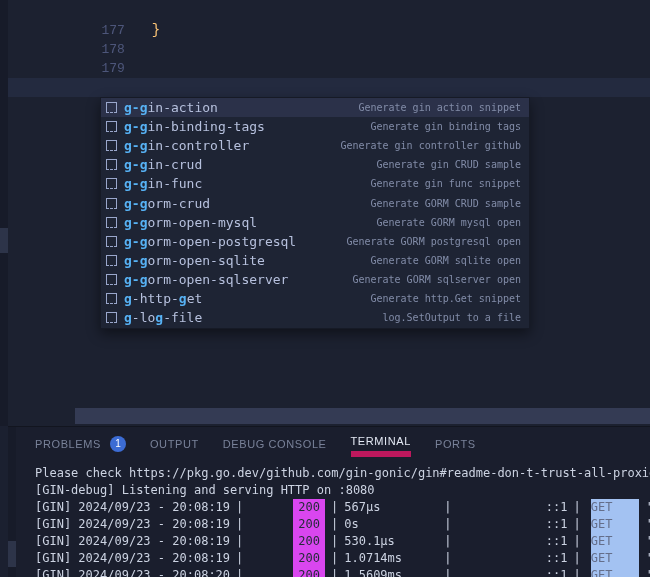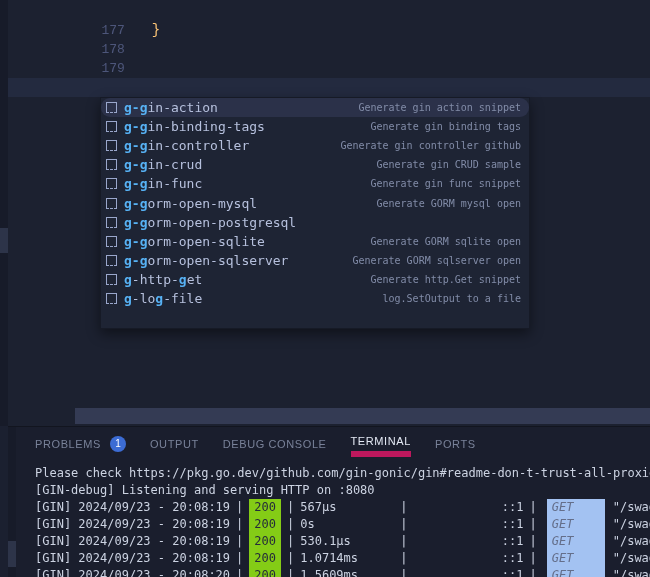--- a/index.html
+++ b/index.html
@@ -20,21 +20,21 @@
   .code { display:inline-block; margin-left:27px; font-size:14px; color:#c5cdec; }
   .code.y { color:#ffc777; }
   .code.err { text-decoration-line:underline; text-decoration-style:wavy;
               text-decoration-color:#e0527a; text-decoration-thickness:1px;
               text-underline-offset:3px; }
 
   
   .suggest { position:absolute; left:100px; top:97px; width:430px; height:232px;
              background:#1e2434; border:1px solid #161a26;
              box-shadow:0 5px 12px rgba(0,0,0,.45); z-index:5; }
-  .srow { display:flex; align-items:center; height:19.1px; padding:0 8px 0 5px; cursor:pointer;border-radius:9px; }
+  .srow { display:flex; align-items:center; height:19.1px; padding:0 8px 0 5px; cursor:pointer; }
   .srow.sel { background:#2b3149; }
   .sicon { width:11px; height:11px; border:1px solid #9aa7cc; border-bottom-style:dashed;
            margin-right:7px; flex:0 0 auto; }
   .slabel { font-size:13px; color:#b6c0dd; white-space:pre; }
   .slabel .m { color:#57b2f5; font-weight:bold; }
   .sdesc { margin-left:auto; font-size:10px; color:#828ca8; white-space:pre; }
 
   
   .hscroll { position:absolute; left:75px; top:408px; right:0; height:16px; background:#343b54; }
 
@@ -49,25 +49,25 @@
   .tab { margin-right:24px; padding:6px 0 4px 0; display:flex; align-items:center; cursor:pointer; }
   .tab.active { color:#e4e9f4; border-bottom:6px solid #be185d; }
   .badge { display:inline-flex; align-items:center; justify-content:center;
            width:16px; height:16px; margin-left:9px; border-radius:50%;
            background:#3c6cd4; color:#ffffff; font-size:10px; letter-spacing:0; }
 
   
   .terminal { padding:7px 0 0 27px; font-size:12px; line-height:17px; color:#ccd3e2; }
   .trow { white-space:pre; height:17px; }
   .pipe { margin:0 6px; }
-  .status { display:inline-block; background:#84cc16; color:#252b3a; padding:0 5px; }
+  .status { display:inline-block; background:#d946ef; color:#252b3a; padding:0 5px;margin-left:44px; }
   .lat { display:inline-block; width:94px; text-align:left; }
   .ip  { display:inline-block; width:110px; text-align:right; }
-  .method { display:inline-block; width:58px; padding-left:5px; margin-left:4px;
-            background:#a3c2f2; color:#646e8a;font-style:italic; }
+  .method { display:inline-block; width:48px; margin-left:4px;
+            background:#a3c2f2; color:#646e8a; }
   .path { margin-left:8px; }
 </style>
 </head>
 <body>
 
 <div class="screen">
 
   <div class="editor">
     <div class="left-strip">
       <div class="strip-seg seg-a"></div>
@@ -112,26 +112,32 @@
         <span class="slabel"><span class="m">g-g</span><span>in-crud</span><span class="m"></span><span></span></span>
         <span class="sdesc">Generate gin CRUD sample</span>
       </div>
       <div class="srow">
         <span class="sicon"></span>
         <span class="slabel"><span class="m">g-g</span><span>in-func</span><span class="m"></span><span></span></span>
         <span class="sdesc">Generate gin func snippet</span>
       </div>
       <div class="srow">
         <span class="sicon"></span>
+        <span class="slabel"><span class="m">g-g</span><span>orm-crud</span><span class="m"></span><span></span></span>
+        <span class="sdesc">Generate GORM CRUD sample</span>
+      </div>
+      <div class="srow">
+        <span class="sicon"></span>
         <span class="slabel"><span class="m">g-g</span><span>orm-open-mysql</span><span class="m"></span><span></span></span>
         <span class="sdesc">Generate GORM mysql open</span>
       </div>
       <div class="srow">
         <span class="sicon"></span>
         <span class="slabel"><span class="m">g-g</span><span>orm-open-postgresql</span><span class="m"></span><span></span></span>
+        <span class="sdesc">Generate GORM postgresql open</span>
       </div>
       <div class="srow">
         <span class="sicon"></span>
         <span class="slabel"><span class="m">g-g</span><span>orm-open-sqlite</span><span class="m"></span><span></span></span>
         <span class="sdesc">Generate GORM sqlite open</span>
       </div>
       <div class="srow">
         <span class="sicon"></span>
         <span class="slabel"><span class="m">g-g</span><span>orm-open-sqlserver</span><span class="m"></span><span></span></span>
         <span class="sdesc">Generate GORM sqlserver open</span>

